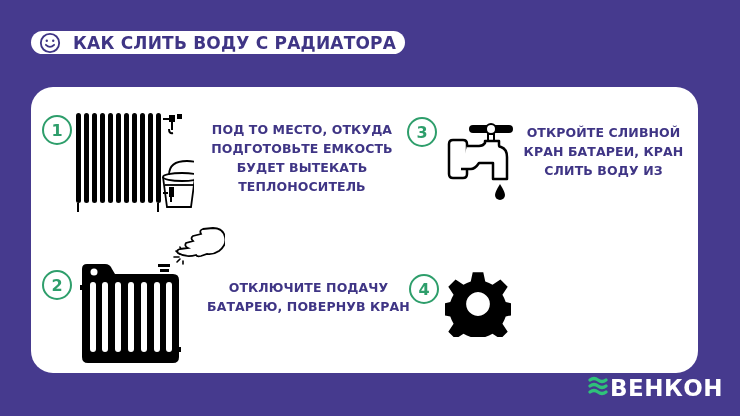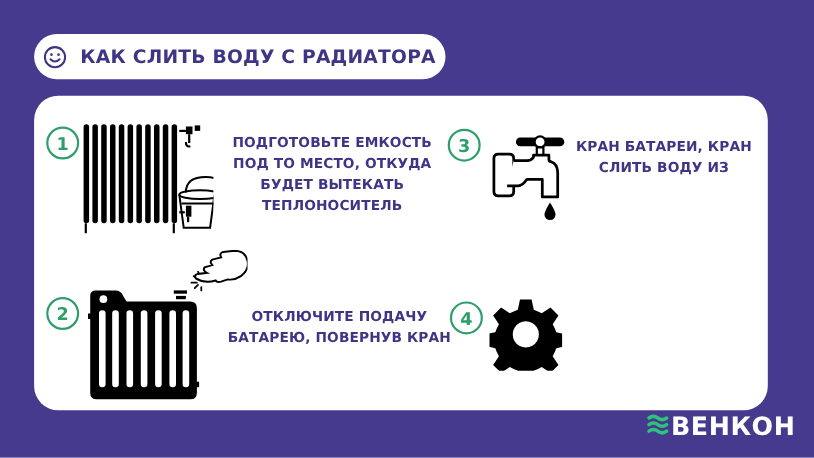--- a/index.html
+++ b/index.html
@@ -5,21 +5,21 @@
     * { box-sizing: border-box; margin: 0; padding: 0; }
     html, body { width: 740px; height: 416px; overflow: hidden; }
     body {
       background: #463A8E;
       font-family: "DejaVu Sans", "Liberation Sans", sans-serif;
       position: relative;
     }
     .title-pill {
       position: absolute;
       left: 31px; top: 31px;
-      width: 374px; height: 41px;
+      width: 374px; height: 23px;
       background: #ffffff;
       border-radius: 21px;
       display: flex; align-items: center;
       padding-left: 8px;
     }
     .title-pill .smile { width: 22px; height: 22px; margin-right: 12px; }
     .title-text {
       color: #3F3585;
       font-weight: bold;
       font-size: 17px;
@@ -113,22 +113,22 @@
     <path d="M95 20 q0 5 4 4" fill="none" stroke="#000" stroke-width="2"></path>
 
     <g fill="none" stroke="#000" stroke-width="1.8">
       <path d="M100 66 q0 -14 18 -14 q18 0 18 14" transform="translate(-5,0)"></path>
       <ellipse cx="113" cy="68" rx="19" ry="4" transform="translate(-5,0)"></ellipse>
       <path d="M94 68 l4 30 h24 l4 -30" transform="translate(-5,0)"></path>
       <path d="M96 76 h30" transform="translate(-5,0)"></path>
     </g>
   </svg>
   <div class="step-text" style="left:172px; top:33px; width:198px;">
+    <div>ПОД ТО МЕСТО, ОТКУДА</div>
     <div>ПОДГОТОВЬТЕ ЕМКОСТЬ</div>
-    <div>ПОД ТО МЕСТО, ОТКУДА</div>
     <div>БУДЕТ ВЫТЕКАТЬ</div>
     <div>ТЕПЛОНОСИТЕЛЬ</div>
   </div>
 
   <div class="num" style="left:11px; top:183px;">2</div>
   <svg class="icon" style="left:49px; top:140px;" width="145" height="138" viewBox="0 0 145 138">
 
     <path d="M2 42 q0 -5 5 -5 h18 q5 0 7 5 l3 5 h58 q6 0 6 6 v77 q0 6 -6 6 h-85 q-6 0 -6 -6 z" fill="#000"></path>
     <circle cx="14" cy="45" r="3.5" fill="#fff"></circle>
     <g fill="#fff">
@@ -167,20 +167,21 @@
     <rect x="30" y="3" width="44" height="8" rx="4" fill="#000"></rect>
     <circle cx="52" cy="7" r="5" fill="#fff" stroke="#000" stroke-width="2"></circle>
     <rect x="49" y="12" width="6" height="7" fill="#fff" stroke="#000" stroke-width="2"></rect>
 
     <path d="M14 18 h10 q4 0 4 4 v30 q0 4 -4 4 h-10 q-4 0 -4 -4 v-30 q0 -4 4 -4 z" fill="#fff" stroke="#000" stroke-width="2.5"></path>
     <path d="M28 24 h12 q4 0 6 -3 v-2 h14 v4 q0 2 2 2 q6 2 6 10 v22 h-14 v-16 h-14 q-4 6 -8 6 h-10" fill="#fff" stroke="#000" stroke-width="2.5" stroke-linejoin="round"></path>
 
     <path d="M61 62 q-5 8 -5 11 a5 5 0 0 0 10 0 q0 -3 -5 -11 z" fill="#000"></path>
   </svg>
   <div class="step-text" style="left:480px; top:36px; width:185px;">
+    <div>ОТКРОЙТЕ СЛИВНОЙ</div>
     <div>КРАН БАТАРЕИ, КРАН</div>
     <div>СЛИТЬ ВОДУ ИЗ</div>
   </div>
 
   <div class="num" style="left:378px; top:187px;">4</div>
   <svg class="icon" style="left:414px; top:184px;" width="66" height="66" viewBox="0 0 100 100">
     <path fill="#000" fill-rule="evenodd" d="M42 2 h16 l3 14 q6 2 11 5 l12 -8 l11 11 l-8 12 q3 5 5 11 l14 3 v16 l-14 3 q-2 6 -5 11 l8 12 l-11 11 l-12 -8 q-5 3 -11 5 l-3 14 h-16 l-3 -14 q-6 -2 -11 -5 l-12 8 l-11 -11 l8 -12 q-3 -5 -5 -11 l-14 -3 v-16 l14 -3 q2 -6 5 -11 l-8 -12 l11 -11 l12 8 q5 -3 11 -5 z M50 32 a18 18 0 1 0 0.01 0 z"></path>
   </svg>
 </div>
 

